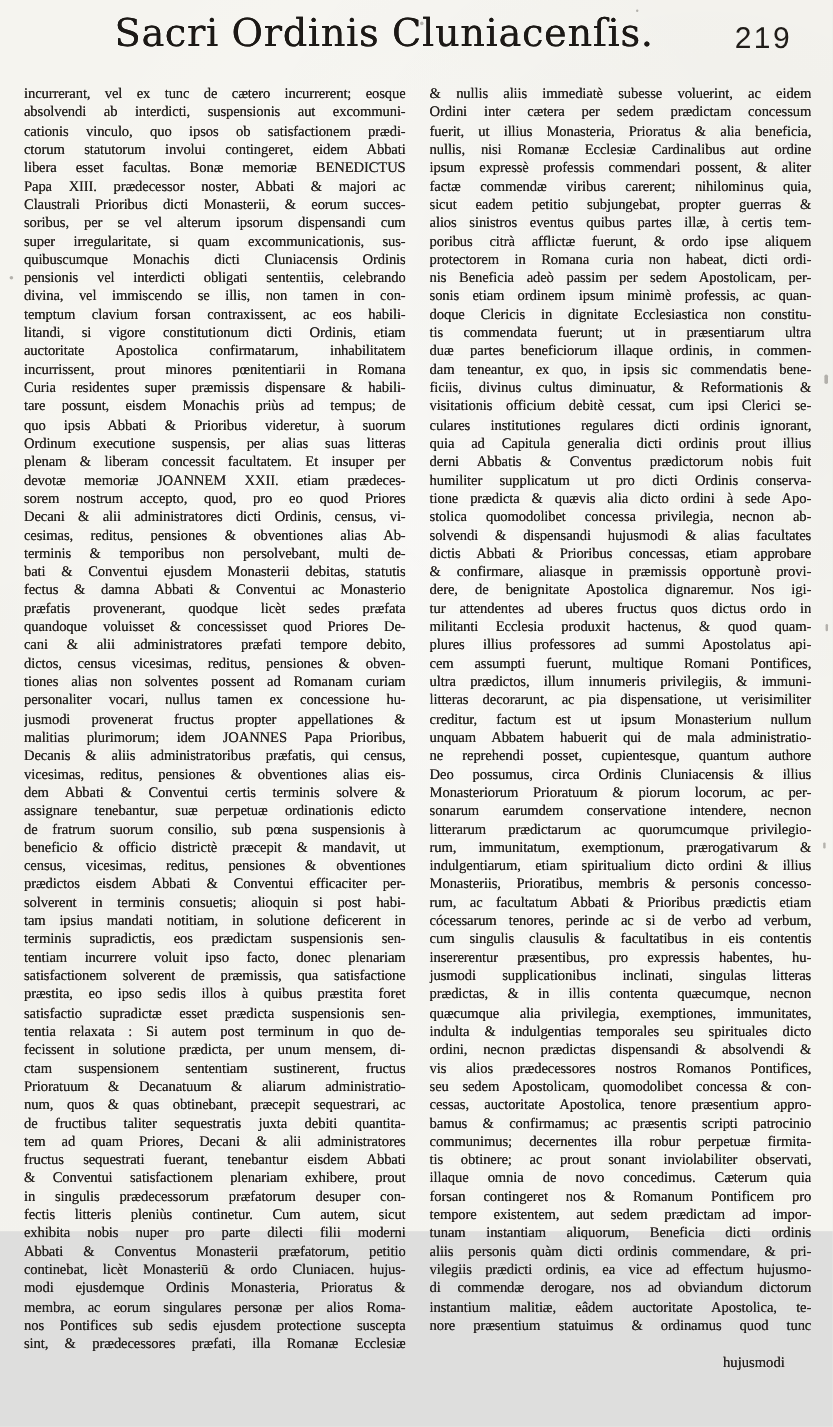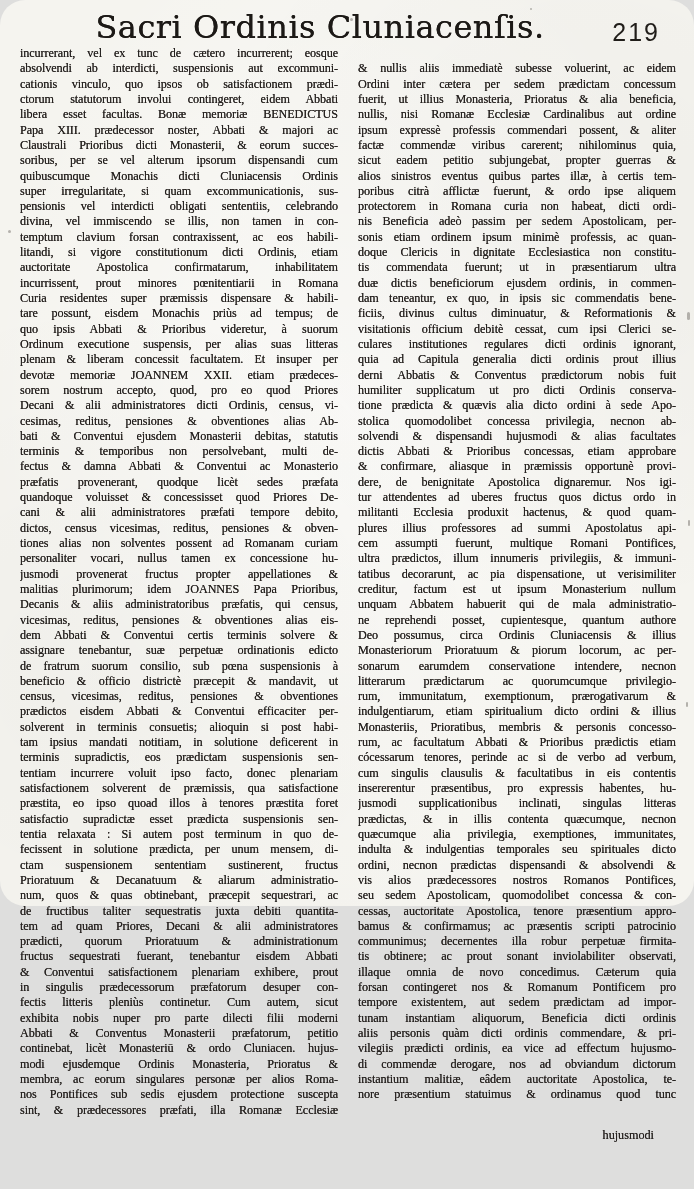--- a/index.html
+++ b/index.html
@@ -2,48 +2,47 @@
 <html style="--paper: #f5f4ef; --ink: #262220;"><head>
 <meta charset="utf-8">
 <style>
   html,body{margin:0;padding:0;}
   body{
     width:694px;height:1189px;overflow:hidden;
     font-family:"Liberation Serif", serif;
     background:#dededd;
   }
   .page{
-    position:relative;width:694px;height:906px;box-sizing:border-box;
+    position:relative;width:694px;height:1026px;box-sizing:border-box;
     color:var(--ink,#262220);
     background:
       radial-gradient(circle at 85% 25%, rgba(0,0,0,.025), transparent 45%),
       radial-gradient(circle at 15% 75%, rgba(0,0,0,.02), transparent 45%),
       radial-gradient(ellipse at 50% 45%, rgba(255,255,255,.5), transparent 75%),
       var(--paper,#f5f4ef);
-    border-radius: 25px;
   }
   .running-head{
     position:absolute;top:6px;left:0;width:694px;height:48px;
   }
   .head-title{
     position:absolute;left:0;top:2px;width:640px;margin:0;
     text-align:center;
     font-family:"DejaVu Serif","Liberation Serif",serif;
     font-weight:normal;font-size:32px;letter-spacing:.5px;
     color:#1c1916;
     text-shadow:0 0 .4px #1c1916;
   }
   .head-pagenum{
     position:absolute;right:34px;top:12px;
     font-family:Liberation Sans, sans-serif;
     font-size:25px;letter-spacing:2px;color:#201d19;
   }
   .columns{
-    position:absolute;top:46px;left:20px;width:656px;
-    display:flex;gap:20px;align-items:center;
+    position:absolute;top:71px;left:20px;width:656px;
+    display:flex;gap:20px;
   }
   .col{width:324px;}
   .line{
     height:15.32px;
     font-size:12.2px;line-height:15.32px;
     letter-spacing:-0.1px;
     white-space:nowrap;overflow:hidden;
     text-align:justify;text-align-last:justify;
     text-shadow:0 0 .35px rgba(30,26,22,.85);
   }
@@ -73,39 +72,39 @@
   <div class="columns">
     <div class="col">
         <div class="line">incurrerant, vel ex tunc de cætero incurrerent; eosque</div>
         <div class="line">absolvendi ab interdicti, suspensionis aut excommuni-</div>
         <div class="line">cationis vinculo, quo ipsos ob satisfactionem prædi-</div>
         <div class="line">ctorum statutorum involui contingeret, eidem Abbati</div>
         <div class="line">libera esset facultas. Bonæ memoriæ BENEDICTUS</div>
         <div class="line">Papa XIII. prædecessor noster, Abbati &amp; majori ac</div>
         <div class="line">Claustrali Prioribus dicti Monasterii, &amp; eorum succes-</div>
         <div class="line">soribus, per se vel alterum ipsorum dispensandi cum</div>
+        <div class="line">super irregularitate, si quam excommunicationis, sus-</div>
         <div class="line">quibuscumque Monachis dicti Cluniacensis Ordinis</div>
-        <div class="line">super irregularitate, si quam excommunicationis, sus-</div>
         <div class="line">pensionis vel interdicti obligati sententiis, celebrando</div>
         <div class="line">divina, vel immiscendo se illis, non tamen in con-</div>
         <div class="line">temptum clavium forsan contraxissent, ac eos habili-</div>
         <div class="line">litandi, si vigore constitutionum dicti Ordinis, etiam</div>
         <div class="line">auctoritate Apostolica confirmatarum, inhabilitatem</div>
         <div class="line">incurrissent, prout minores pœnitentiarii in Romana</div>
         <div class="line">Curia residentes super præmissis dispensare &amp; habili-</div>
         <div class="line">tare possunt, eisdem Monachis priùs ad tempus; de</div>
         <div class="line">quo ipsis Abbati &amp; Prioribus videretur, à suorum</div>
         <div class="line">Ordinum executione suspensis, per alias suas litteras</div>
         <div class="line">plenam &amp; liberam concessit facultatem. Et insuper per</div>
         <div class="line">devotæ memoriæ JOANNEM XXII. etiam prædeces-</div>
         <div class="line">sorem nostrum accepto, quod, pro eo quod Priores</div>
         <div class="line">Decani &amp; alii administratores dicti Ordinis, census, vi-</div>
         <div class="line">cesimas, reditus, pensiones &amp; obventiones alias Ab-</div>
+        <div class="line">terminis &amp; temporibus non persolvebant, multi de-</div>
         <div class="line">bati &amp; Conventui ejusdem Monasterii debitas, statutis</div>
-        <div class="line">terminis &amp; temporibus non persolvebant, multi de-</div>
         <div class="line">fectus &amp; damna Abbati &amp; Conventui ac Monasterio</div>
         <div class="line">præfatis provenerant, quodque licèt sedes præfata</div>
         <div class="line">quandoque voluisset &amp; concessisset quod Priores De-</div>
         <div class="line">cani &amp; alii administratores præfati tempore debito,</div>
         <div class="line">dictos, census vicesimas, reditus, pensiones &amp; obven-</div>
         <div class="line">tiones alias non solventes possent ad Romanam curiam</div>
         <div class="line">personaliter vocari, nullus tamen ex concessione hu-</div>
         <div class="line">jusmodi provenerat fructus propter appellationes &amp;</div>
         <div class="line">malitias plurimorum; idem JOANNES Papa Prioribus,</div>
         <div class="line">Decanis &amp; aliis administratoribus præfatis, qui census,</div>
@@ -114,30 +113,29 @@
         <div class="line">assignare tenebantur, suæ perpetuæ ordinationis edicto</div>
         <div class="line">de fratrum suorum consilio, sub pœna suspensionis à</div>
         <div class="line">beneficio &amp; officio districtè præcepit &amp; mandavit, ut</div>
         <div class="line">census, vicesimas, reditus, pensiones &amp; obventiones</div>
         <div class="line">prædictos eisdem Abbati &amp; Conventui efficaciter per-</div>
         <div class="line">solverent in terminis consuetis; alioquin si post habi-</div>
         <div class="line">tam ipsius mandati notitiam, in solutione deficerent in</div>
         <div class="line">terminis supradictis, eos prædictam suspensionis sen-</div>
         <div class="line">tentiam incurrere voluit ipso facto, donec plenariam</div>
         <div class="line">satisfactionem solverent de præmissis, qua satisfactione</div>
-        <div class="line">præstita, eo ipso quoad illos à tenores præstita foret</div>
+        <div class="line">præstita, eo ipso sedis illos à quibus præstita foret</div>
         <div class="line">satisfactio supradictæ esset prædicta suspensionis sen-</div>
         <div class="line">tentia relaxata : Si autem post terminum in quo de-</div>
         <div class="line">fecissent in solutione prædicta, per unum mensem, di-</div>
         <div class="line">ctam suspensionem sententiam sustinerent, fructus</div>
         <div class="line">Prioratuum &amp; Decanatuum &amp; aliarum administratio-</div>
         <div class="line">num, quos &amp; quas obtinebant, præcepit sequestrari, ac</div>
         <div class="line">de fructibus taliter sequestratis juxta debiti quantita-</div>
         <div class="line">tem ad quam Priores, Decani &amp; alii administratores</div>
-        <div class="line">prædicti, quorum Prioratuum &amp; administrationum</div>
         <div class="line">fructus sequestrati fuerant, tenebantur eisdem Abbati</div>
         <div class="line">&amp; Conventui satisfactionem plenariam exhibere, prout</div>
         <div class="line">in singulis prædecessorum præfatorum desuper con-</div>
         <div class="line">fectis litteris pleniùs continetur. Cum autem, sicut</div>
         <div class="line">exhibita nobis nuper pro parte dilecti filii moderni</div>
         <div class="line">Abbati &amp; Conventus Monasterii præfatorum, petitio</div>
         <div class="line">continebat, licèt Monasteriū &amp; ordo Cluniacen. hujus-</div>
         <div class="line">modi ejusdemque Ordinis Monasteria, Prioratus &amp;</div>
         <div class="line">membra, ac eorum singulares personæ per alios Roma-</div>
         <div class="line">nos Pontifices sub sedis ejusdem protectione suscepta</div>
@@ -151,40 +149,40 @@
         <div class="line">ipsum expressè professis commendari possent, &amp; aliter</div>
         <div class="line">factæ commendæ viribus carerent; nihilominus quia,</div>
         <div class="line">sicut eadem petitio subjungebat, propter guerras &amp;</div>
         <div class="line">alios sinistros eventus quibus partes illæ, à certis tem-</div>
         <div class="line">poribus citrà afflictæ fuerunt, &amp; ordo ipse aliquem</div>
         <div class="line">protectorem in Romana curia non habeat, dicti ordi-</div>
         <div class="line">nis Beneficia adeò passim per sedem Apostolicam, per-</div>
         <div class="line">sonis etiam ordinem ipsum minimè professis, ac quan-</div>
         <div class="line">doque Clericis in dignitate Ecclesiastica non constitu-</div>
         <div class="line">tis commendata fuerunt; ut in præsentiarum ultra</div>
-        <div class="line">duæ dictis beneficiorum ejusdem ordinis, in commen-</div>
+        <div class="line">duæ partes beneficiorum illaque ordinis, in commen-</div>
         <div class="line">dam teneantur, ex quo, in ipsis sic commendatis bene-</div>
         <div class="line">ficiis, divinus cultus diminuatur, &amp; Reformationis &amp;</div>
         <div class="line">visitationis officium debitè cessat, cum ipsi Clerici se-</div>
         <div class="line">culares institutiones regulares dicti ordinis ignorant,</div>
         <div class="line">quia ad Capitula generalia dicti ordinis prout illius</div>
         <div class="line">derni Abbatis &amp; Conventus prædictorum nobis fuit</div>
         <div class="line">humiliter supplicatum ut pro dicti Ordinis conserva-</div>
         <div class="line">tione prædicta &amp; quævis alia dicto ordini à sede Apo-</div>
         <div class="line">stolica quomodolibet concessa privilegia, necnon ab-</div>
         <div class="line">solvendi &amp; dispensandi hujusmodi &amp; alias facultates</div>
         <div class="line">dictis Abbati &amp; Prioribus concessas, etiam approbare</div>
         <div class="line">&amp; confirmare, aliasque in præmissis opportunè provi-</div>
         <div class="line">dere, de benignitate Apostolica dignaremur. Nos igi-</div>
         <div class="line">tur attendentes ad uberes fructus quos dictus ordo in</div>
         <div class="line">militanti Ecclesia produxit hactenus, &amp; quod quam-</div>
         <div class="line">plures illius professores ad summi Apostolatus api-</div>
         <div class="line">cem assumpti fuerunt, multique Romani Pontifices,</div>
         <div class="line">ultra prædictos, illum innumeris privilegiis, &amp; immuni-</div>
-        <div class="line">tatibus decorarunt, ac pia dispensatione, ut verisimiliter</div>
+        <div class="line">litteras decorarunt, ac pia dispensatione, ut verisimiliter</div>
         <div class="line">creditur, factum est ut ipsum Monasterium nullum</div>
         <div class="line">unquam Abbatem habuerit qui de mala administratio-</div>
         <div class="line">ne reprehendi posset, cupientesque, quantum authore</div>
         <div class="line">Deo possumus, circa Ordinis Cluniacensis &amp; illius</div>
         <div class="line">Monasteriorum Prioratuum &amp; piorum locorum, ac per-</div>
         <div class="line">sonarum earumdem conservatione intendere, necnon</div>
         <div class="line">litterarum prædictarum ac quorumcumque privilegio-</div>
         <div class="line">rum, immunitatum, exemptionum, prærogativarum &amp;</div>
         <div class="line">indulgentiarum, etiam spiritualium dicto ordini &amp; illius</div>
         <div class="line">Monasteriis, Prioratibus, membris &amp; personis concesso-</div>

